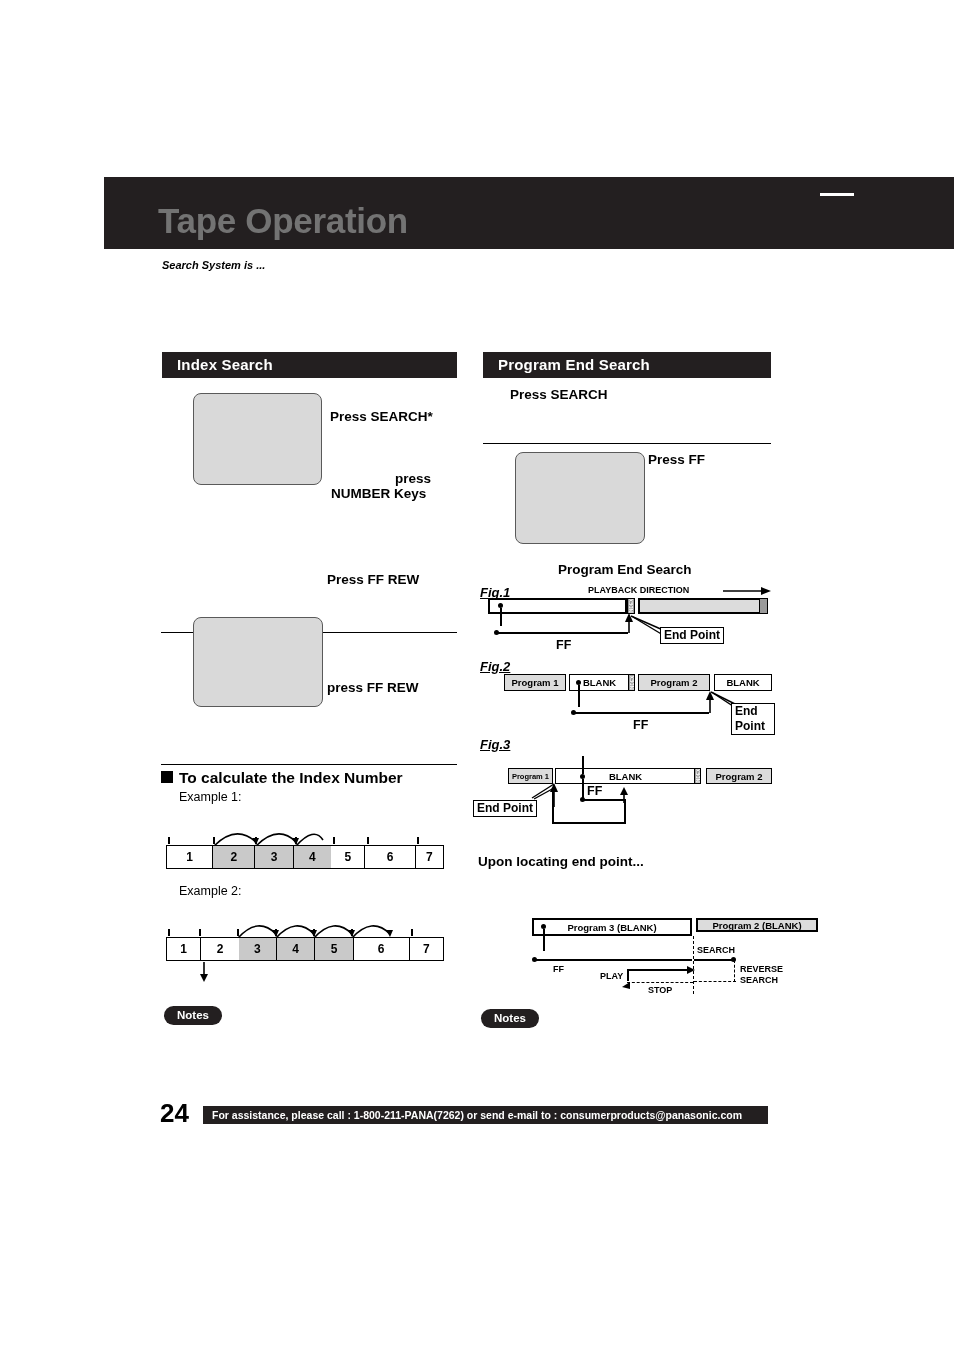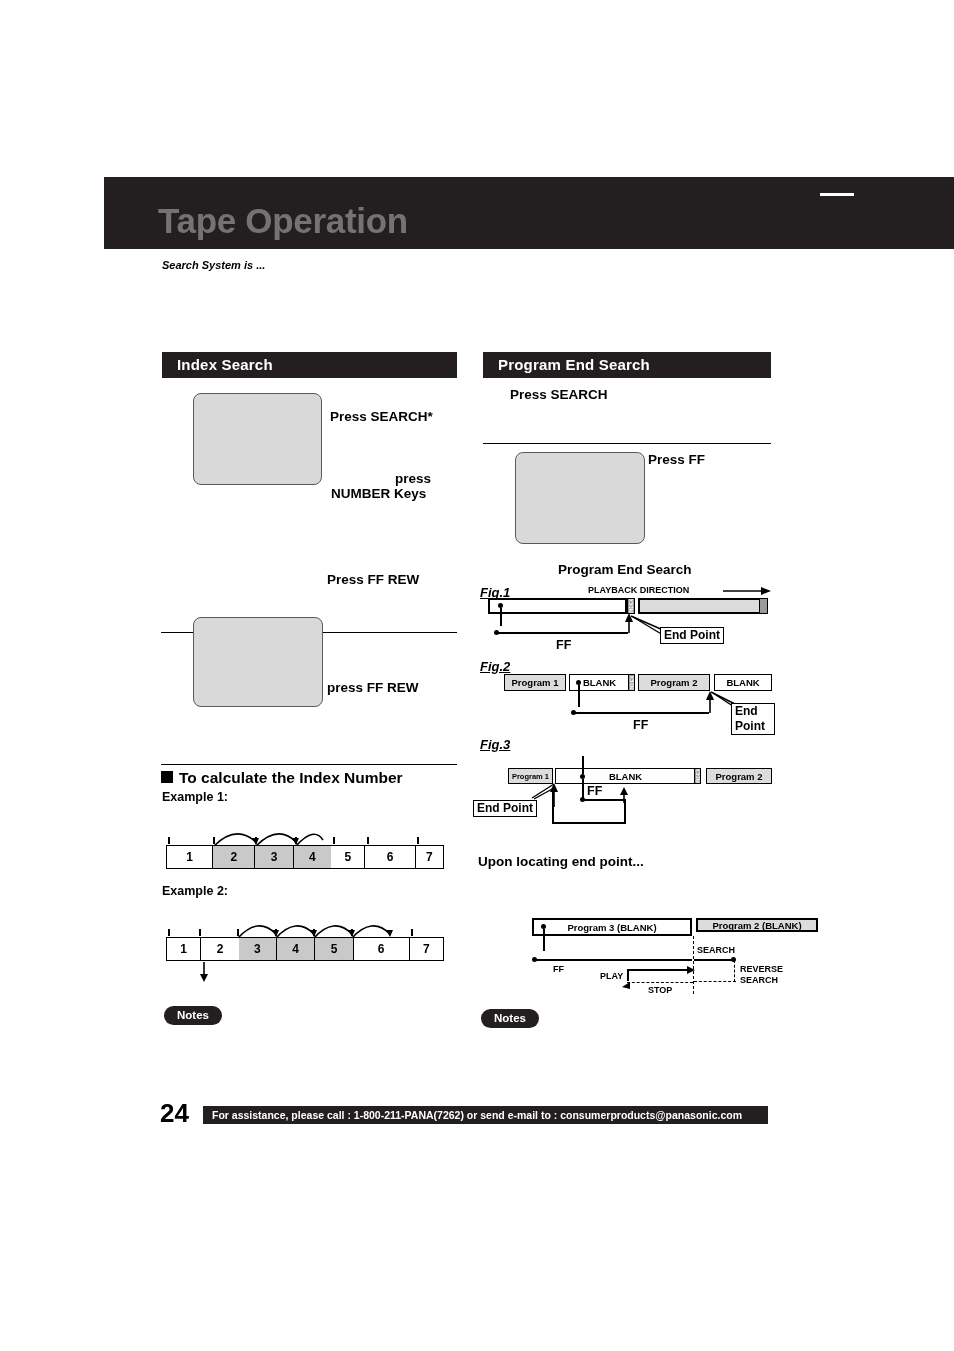--- a/index.html
+++ b/index.html
@@ -40,21 +40,21 @@
 
   
   .hr{background:#000;height:1px;}
   #hr-left-1{left:161px;top:632px;width:296px;}
   #hr-left-2{left:161px;top:764px;width:296px;}
   #hr-right-1{left:483px;top:443px;width:288px;}
 
   
   #calc-head{left:161px;top:769px;font-size:15.5px;font-weight:bold;}
   #calc-head .sq{display:inline-block;width:12px;height:12px;background:#000;margin-right:6px;}
-  .ex-lbl{font-size:12.5px;font-weight:bold;}
+  .ex-lbl{font-size:12.5px;font-weight:normal;margin-left:17px;}
   #ex1{left:162px;top:790px;}
   #ex2{left:162px;top:884px;}
 
   
   .scale{border:1.5px solid #000;display:flex;height:22px;background:#fff;}
   .scale .cell{border-right:1.5px solid #000;display:flex;align-items:center;
       justify-content:center;font-size:12px;font-weight:bold;}
   .scale .cell:last-child{border-right:none;}
   .scale .cell.hl{background:#c9c9c9;}
   #scale1{left:166px;top:845px;width:276px;}

